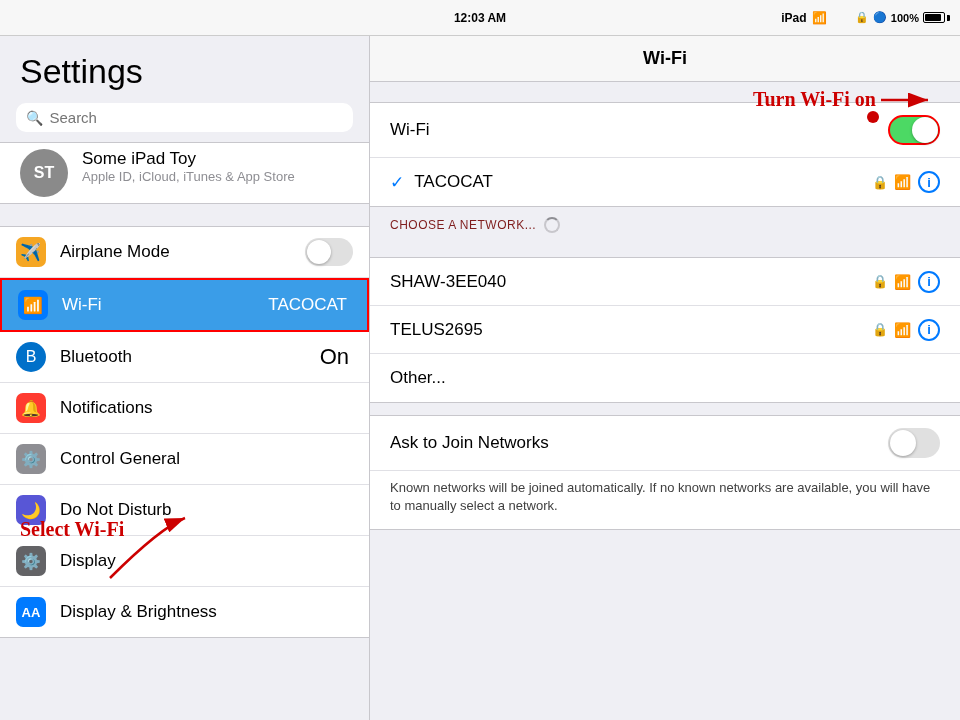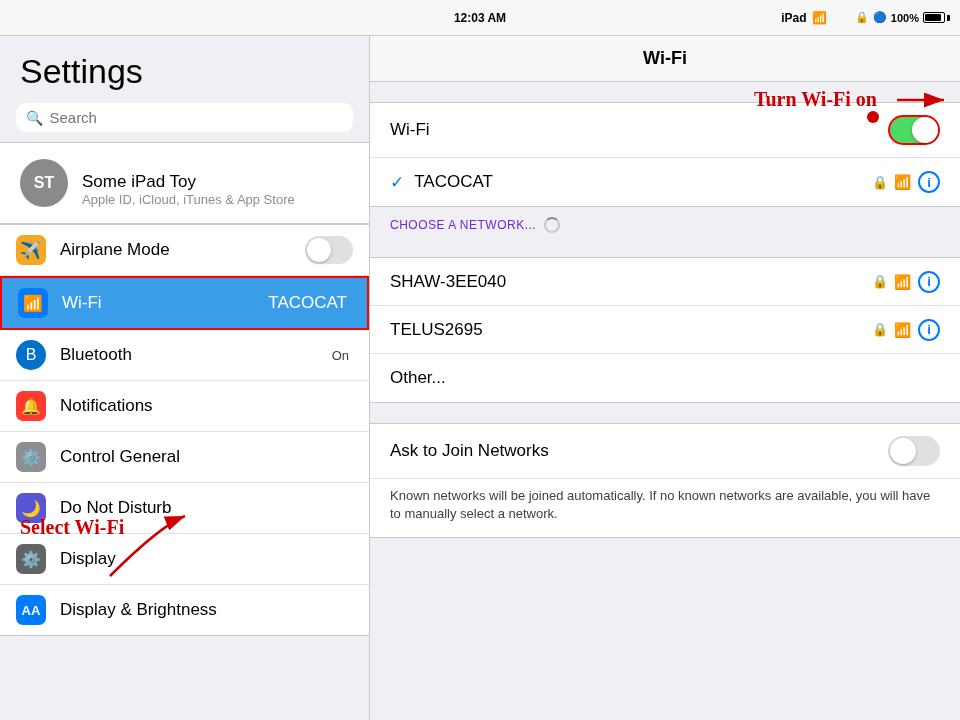--- a/index.html
+++ b/index.html
@@ -65,26 +65,27 @@
       border: none;
       background: transparent;
       font-size: 15px;
       color: #b91c1c;
       outline: none;
       width: 100%;
     }
 
     .user-section {
       display: flex;
-      align-items: flex-end;
+      align-items: flex-start;
       gap: 14px;
-      padding: 16px 20px;
+      padding: 6px 20px;
       background: #fff;
       border-top: 1px solid #c8c7cc;
       border-bottom: 1px solid #c8c7cc;
+      margin-bottom: 22px;
     }
     .avatar-circle {
       width: 48px; height: 48px;
       border-radius: 50%;
       background: #8a8a8a;
       display: flex; align-items: center; justify-content: center;
       color: #fff; font-size: 16px; font-weight: 600;
       flex-shrink: 0;
     }
     .user-info-name { font-size: 17px; font-weight: 500; color: #000; }
@@ -206,39 +207,39 @@
       border-radius: 50%;
       border: 2px solid #007aff;
       color: #007aff;
       display: flex; align-items: center; justify-content: center;
       font-size: 13px; font-weight: 700;
     }
 
     .network-section-header {
       padding: 10px 20px 4px 20px;
       font-size: 12px;
-      color: #6d28d9;
+      color: #7f1d1d;
       text-transform: uppercase;
       letter-spacing: 0.5px;
       display: flex;
       align-items: center;
       gap: 8px;
     }
     .spinner {
       width: 16px; height: 16px;
       border: 2px solid #c8c7cc;
       border-top-color: #8e8e93;
       border-radius: 50%;
       animation: spin 1s linear infinite;
     }
     @keyframes spin { to { transform: rotate(360deg); } }
 
     .ask-section {
       background: #fff;
-      margin-top: 20px;
+      margin-top: 12px;
       border-top: 1px solid #c8c7cc;
       border-bottom: 1px solid #c8c7cc;
     }
     .ask-row {
       display: flex;
       align-items: center;
       padding: 12px 20px;
       border-bottom: 1px solid #e0e0e5;
     }
     .ask-label { font-size: 17px; color: #000; flex: 1; }
@@ -347,21 +348,21 @@
 
       <div class="settings-item active" style="border: 2px solid red;">
         <div class="item-icon icon-blue" style="color:#fff; font-size:16px;">📶</div>
         <span class="item-label">Wi-Fi</span>
         <span class="item-value">TACOCAT</span>
       </div>
 
       <div class="settings-item">
         <div class="item-icon icon-blue-mid" style="color:#fff; font-size:16px; border-radius:50%;">B</div>
         <span class="item-label">Bluetooth</span>
-        <span class="item-value" style="color:#404040; font-size:13px;">On</span>
+        <span class="item-value" style="color:#000000; font-size:22px;">On</span>
       </div>
 
       <div class="settings-item">
         <div class="item-icon" style="background:#ff3b30; color:#fff; font-size:16px;">🔔</div>
         <span class="item-label">Notifications</span>
       </div>
 
       <div class="settings-item">
         <div class="item-icon icon-gray" style="color:#fff; font-size:16px;">⚙️</div>
         <span class="item-label">Control General</span>
@@ -453,21 +454,21 @@
 
       <div class="ask-section">
         <div class="ask-row">
           <span class="ask-label">Ask to Join Networks</span>
           <div class="toggle-ask"></div>
         </div>
         <div class="ask-description">Known networks will be joined automatically. If no known networks are available, you will have to manually select a network.</div>
       </div>
     </div>
 
-    <div style="position:absolute; top:52px; right:8px; display:flex; align-items:center; gap:15px; pointer-events:none; z-index:10;">
+    <div style="position:absolute; top:52px; right:24px; display:flex; align-items:center; gap:0; pointer-events:none; z-index:10;">
       <span style="font-size:20px; font-weight:700; color:#cc0000; font-family:'Comic Sans MS',cursive;">Turn Wi-Fi on</span>
 
       <svg width="60" height="20" viewBox="0 0 60 20">
         <defs>
           <marker id="arrowhead2" markerWidth="8" markerHeight="6" refX="8" refY="3" orient="auto">
             <polygon points="0 0, 8 3, 0 6" fill="#cc0000"></polygon>
           </marker>
         </defs>
         <line x1="5" y1="10" x2="52" y2="10" stroke="#cc0000" stroke-width="2.5" marker-end="url(#arrowhead2)"></line>
       </svg>

